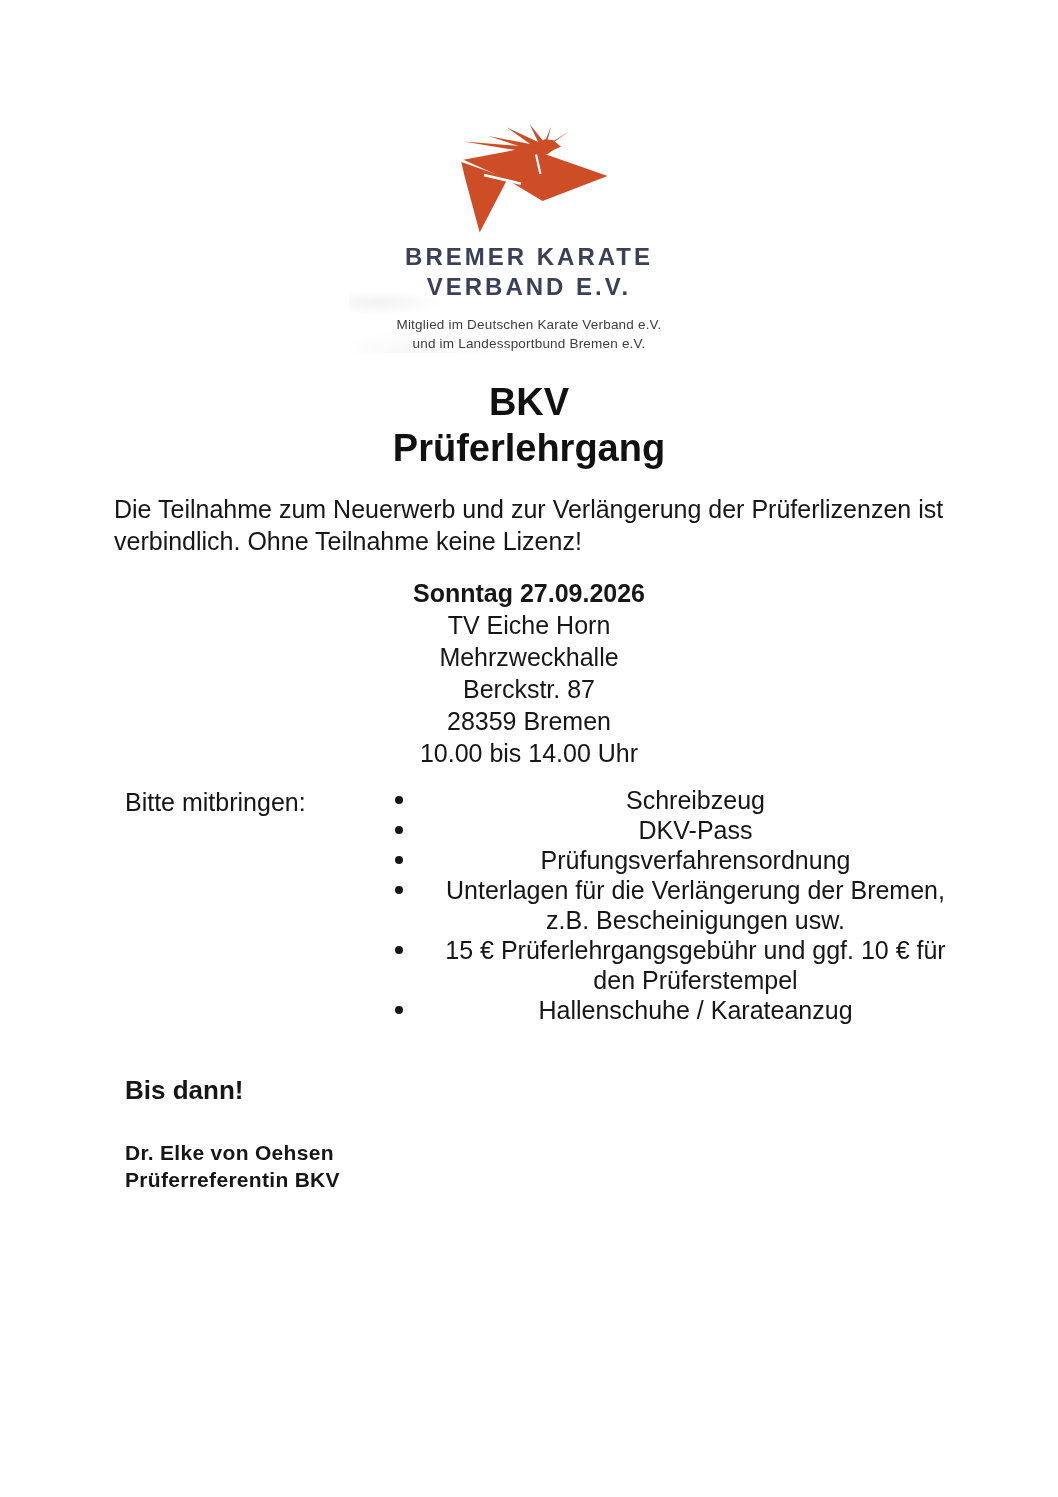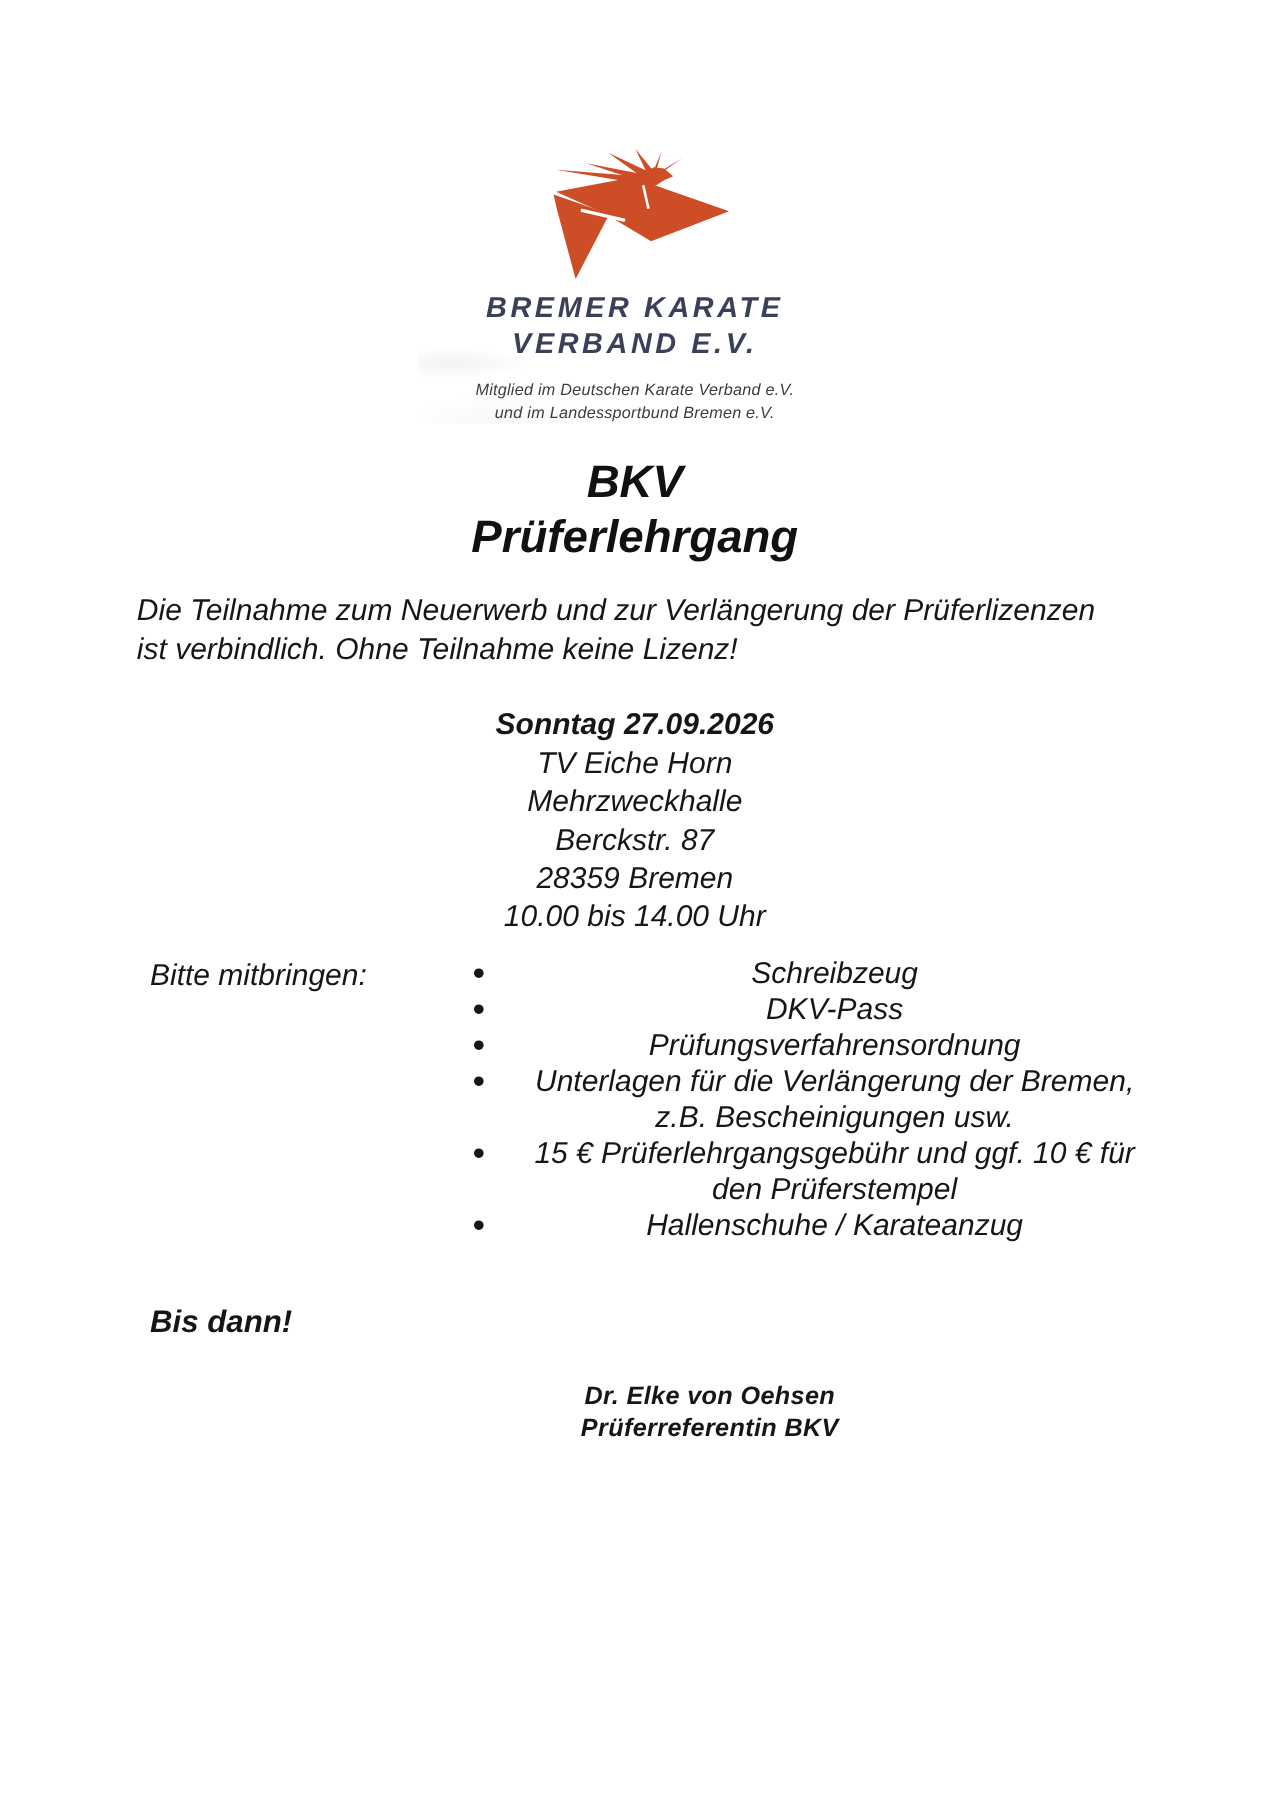--- a/index.html
+++ b/index.html
@@ -6,21 +6,20 @@
   html,body{margin:0;padding:0;background:#ffffff;}
   .page{
     position:relative;
     width:1058px;
     height:1319px;
     margin:0 auto;
     background:#ffffff;
     font-family:"Liberation Sans","DejaVu Sans",sans-serif;
     color:#161616;
     overflow:hidden;
-    font-style:italic;
   }
   
   .logo-scan{
     width:360px;
     margin:124px auto 0 auto;
     text-align:center;
     background:
       radial-gradient(ellipse 90px 18px at 8% 78%, rgba(90,90,90,0.08), rgba(0,0,0,0) 70%),
       radial-gradient(ellipse 120px 30px at 20% 99%, rgba(120,120,120,0.06), rgba(0,0,0,0) 70%);
   }
@@ -52,21 +51,21 @@
   
   .intro{
     margin:22px auto 0 auto;
     max-width:830px;
     text-align:left;
     font-size:25px;
     line-height:32px;
   }
   
   .event{
-    margin-top:31px;
+    margin-top:20px;
     text-align:center;
     font-size:25px;
     line-height:32px;
   }
   .event .date{font-weight:bold;}
   
   .bring{
     display:flex;
     margin-top:16px;
     padding-left:125px;
@@ -108,21 +107,20 @@
     font-size:26px;
     line-height:31px;
   }
   .signature{
     margin-top:33px;
     padding-left:125px;
     font-weight:bold;
     font-size:21px;
     line-height:27px;
     letter-spacing:0.3px;
-    text-align:center;
   }
 </style>
 </head>
 <body>
 
 <div class="page">
 
   <div class="logo-scan">
     <svg class="logo-figure" width="168" height="114" viewBox="0 0 155 105" aria-hidden="true">
       <g fill="#cd4d27" stroke="none">

